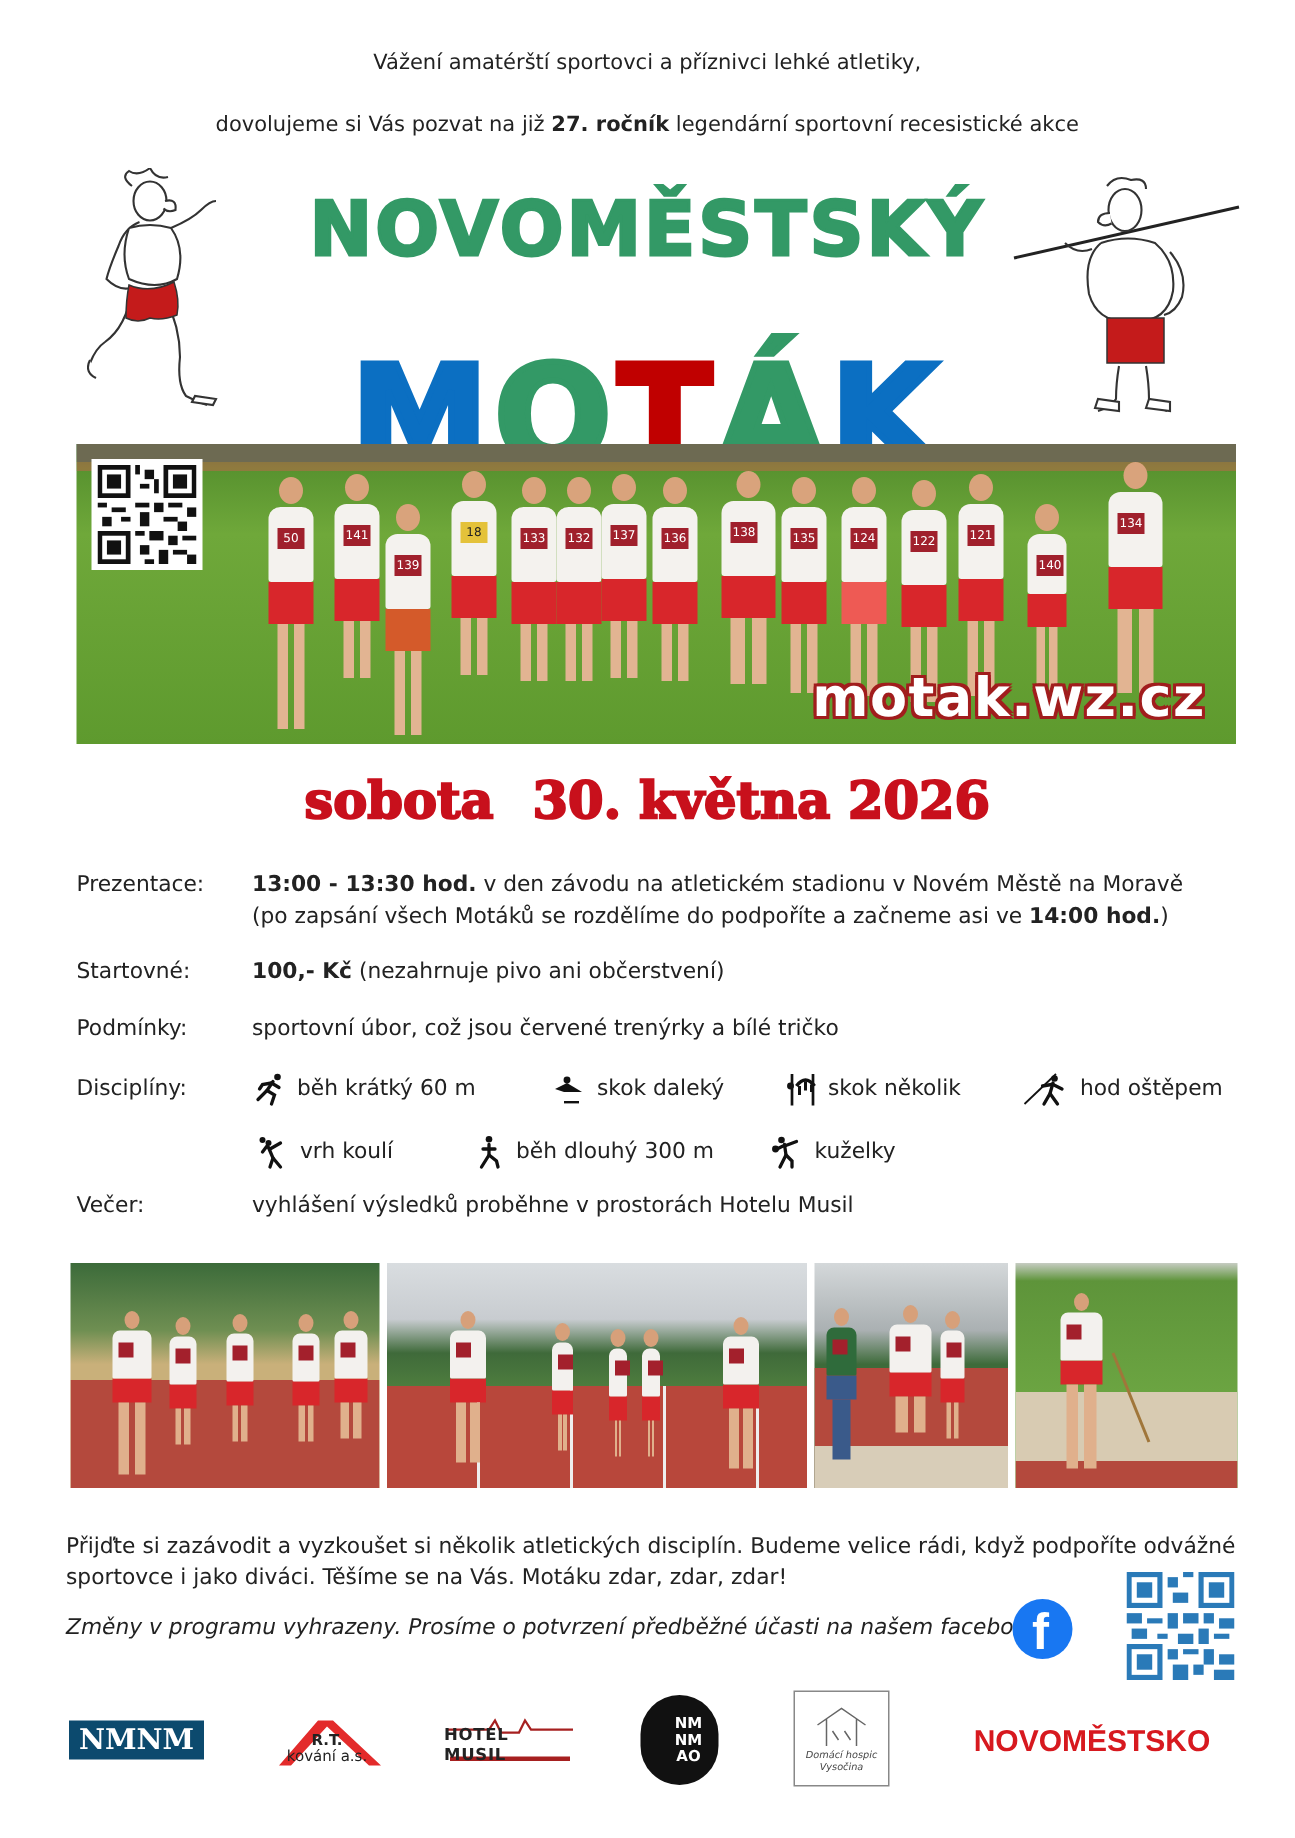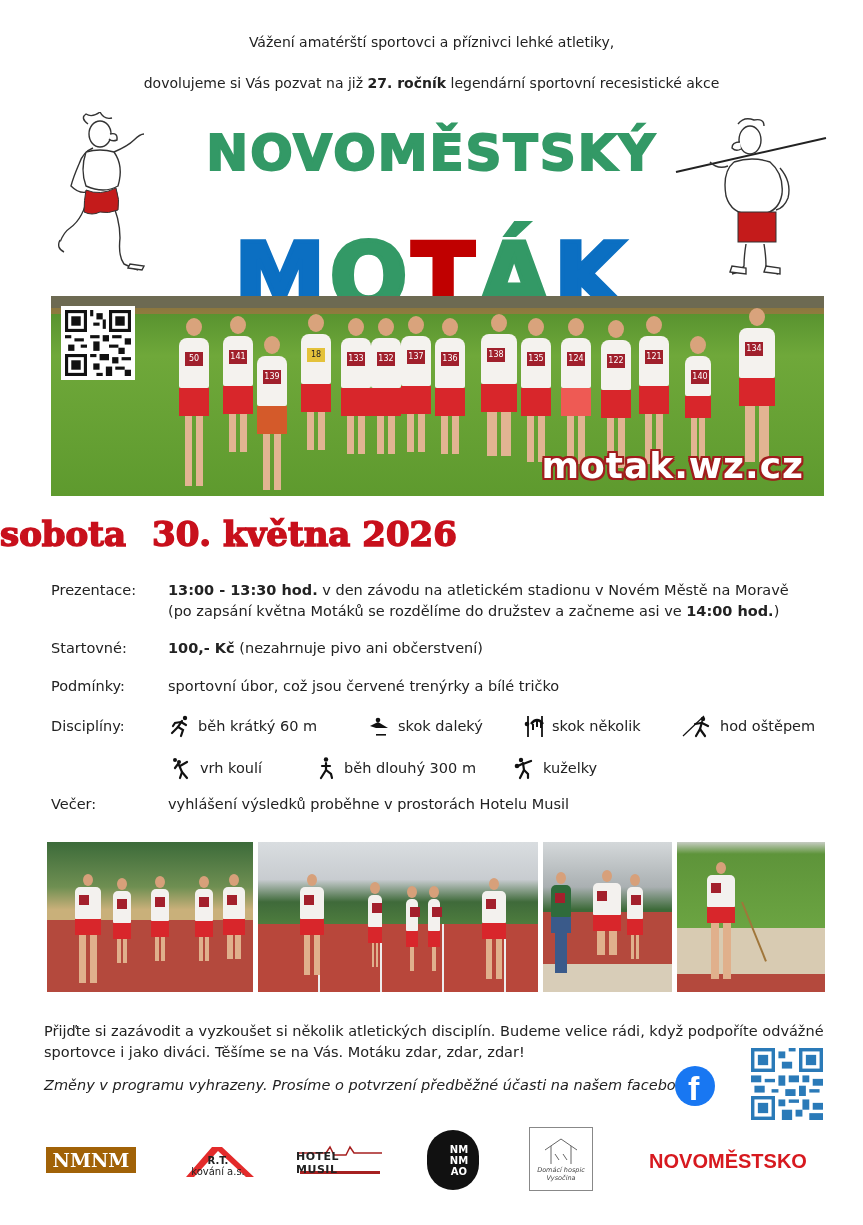--- a/index.html
+++ b/index.html
@@ -16,21 +16,21 @@
   .banner .track { position: absolute; left: 0; top: 0; width: 100%; height: 12px; background: #6d6a52; }
   .banner .track2 { position: absolute; left: 0; top: 12px; width: 100%; height: 6px; background: #b46a4a; opacity: .6; }
   .person { position: absolute; width: 30px; }
   .person .shirt { height: 50px; background: #f4f2ee; border-radius: 8px 8px 2px 2px; position: relative; }
   .person .bib { position: absolute; left: 6px; top: 14px; width: 18px; height: 14px; background: #a0202c; color: #fff; font-size: 8px; text-align: center; line-height: 14px; }
   .person .shorts { height: 28px; background: #d8262b; }
   .person .legs { height: 38px; margin: 0 6px; background: linear-gradient(90deg, #e2b492 40%, transparent 40%, transparent 60%, #e2b492 60%); }
   .person .head { width: 16px; height: 18px; margin: 0 auto 2px; background: #d9a37c; border-radius: 50%; }
   .qr { background: #fff; padding: 4px; }
   .website { right: 20px; bottom: 10px; font-size: 36px; font-weight: 900; color: #fff; letter-spacing: 1px; text-shadow: -2px -2px 0 #a11d1d, 2px -2px 0 #a11d1d, -2px 2px 0 #a11d1d, 2px 2px 0 #a11d1d, 0 2px 0 #a11d1d, 2px 0 0 #a11d1d, -2px 0 0 #a11d1d, 0 -2px 0 #a11d1d; font-family: "DejaVu Sans", sans-serif; }
-  .date { left: 0; top: 514px; width: 863px; color: #c8101c; font-size: 34px; font-weight: 900; font-family: "DejaVu Serif", serif; -webkit-text-stroke: 1.5px #c8101c; }
+  .date { left: 0; top: 514px; width: 863px; text-align: center; color: #c8101c; font-size: 34px; font-weight: 900; font-family: "DejaVu Serif", serif; -webkit-text-stroke: 1.5px #c8101c; }
   .date .gap { display: inline-block; width: 26px; }
   .info { left: 51px; font-size: 14.5px; color: #222; }
   .info .lbl { position: absolute; left: 0; white-space: nowrap; }
   .info .val { position: absolute; left: 117px; white-space: nowrap; }
   .info b { font-weight: bold; }
   .disc { position: absolute; display: flex; align-items: center; gap: 6px; font-size: 14.5px; white-space: nowrap; }
   .disc svg { width: 24px; height: 24px; }
   .photos { left: 47px; top: 842px; width: 778px; height: 150px; }
   .photo { position: absolute; top: 0; height: 150px; overflow: hidden; }
   .p-track { position: absolute; left: 0; right: 0; bottom: 0; background: #b4493d; }
@@ -262,21 +262,21 @@
   <div class="abs website">motak.wz.cz</div>
 </div>
 
 <div class="abs date">
   <span>sobota</span><span class="gap"></span><span>30. května 2026</span>
 </div>
 
 <div class="abs info" style="top:582px;width:780px;height:40px;">
   <div class="lbl" style="top:0">Prezentace:</div>
   <div class="val" style="top:0"><b>13:00 - 13:30 hod.</b><span> v den závodu na atletickém stadionu v Novém Městě na Moravě</span></div>
-  <div class="val" style="top:21px"><span>(po zapsání května Motáků se rozdělíme do družstev a začneme asi ve </span><b>14:00 hod.</b><span>)</span></div>
+  <div class="val" style="top:21px"><span>(po zapsání všech Motáků se rozdělíme do podpoříte a začneme asi ve </span><b>14:00 hod.</b><span>)</span></div>
 </div>
 
 <div class="abs info" style="top:640px;width:780px;height:20px;">
   <div class="lbl">Startovné:</div>
   <div class="val"><b>100,- Kč</b><span> (nezahrnuje pivo ani občerstvení)</span></div>
 </div>
 
 <div class="abs info" style="top:678px;width:780px;height:20px;">
   <div class="lbl">Podmínky:</div>
   <div class="val">sportovní úbor, což jsou červené trenýrky a bílé tričko</div>
@@ -514,21 +514,21 @@
       <rect x="8" y="15" width="2" height="2"></rect>
     <rect x="11" y="15" width="3" height="1"></rect>
       <rect x="15" y="15" width="2" height="3"></rect>
       <rect x="18" y="16" width="3" height="2"></rect>
       <rect x="9" y="18" width="3" height="3"></rect>
     <rect x="13" y="18" width="2" height="2"></rect>
       <rect x="17" y="19" width="4" height="2"></rect>
   </g>
 </svg>
 
-<div class="logo" style="left:46px;top:1147px;width:90px;height:26px;background:#a16207;">
+<div class="logo" style="left:46px;top:1147px;width:90px;height:26px;background:#0c4a6e;">
   <span style="color:#fff;font-family:'DejaVu Serif',serif;font-weight:bold;font-size:19px;">NMNM</span>
 </div>
 
 <div class="logo" style="left:178px;top:1143px;width:80px;height:38px;">
   <svg width="80" height="38" viewBox="0 0 80 38" class="abs" style="left:0;top:0">
       <path d="M8 34 L34 4 L44 4 L76 34 L68 34 L40 8 L16 34 Z" fill="#e32b2b"></path>
     </svg>
   <div style="position:relative;text-align:center;font-size:10px;line-height:11px;color:#222;margin-top:8px;"><span style="font-weight:bold;">R.T.</span><br><span>kování a.s.</span></div>
 </div>
 

